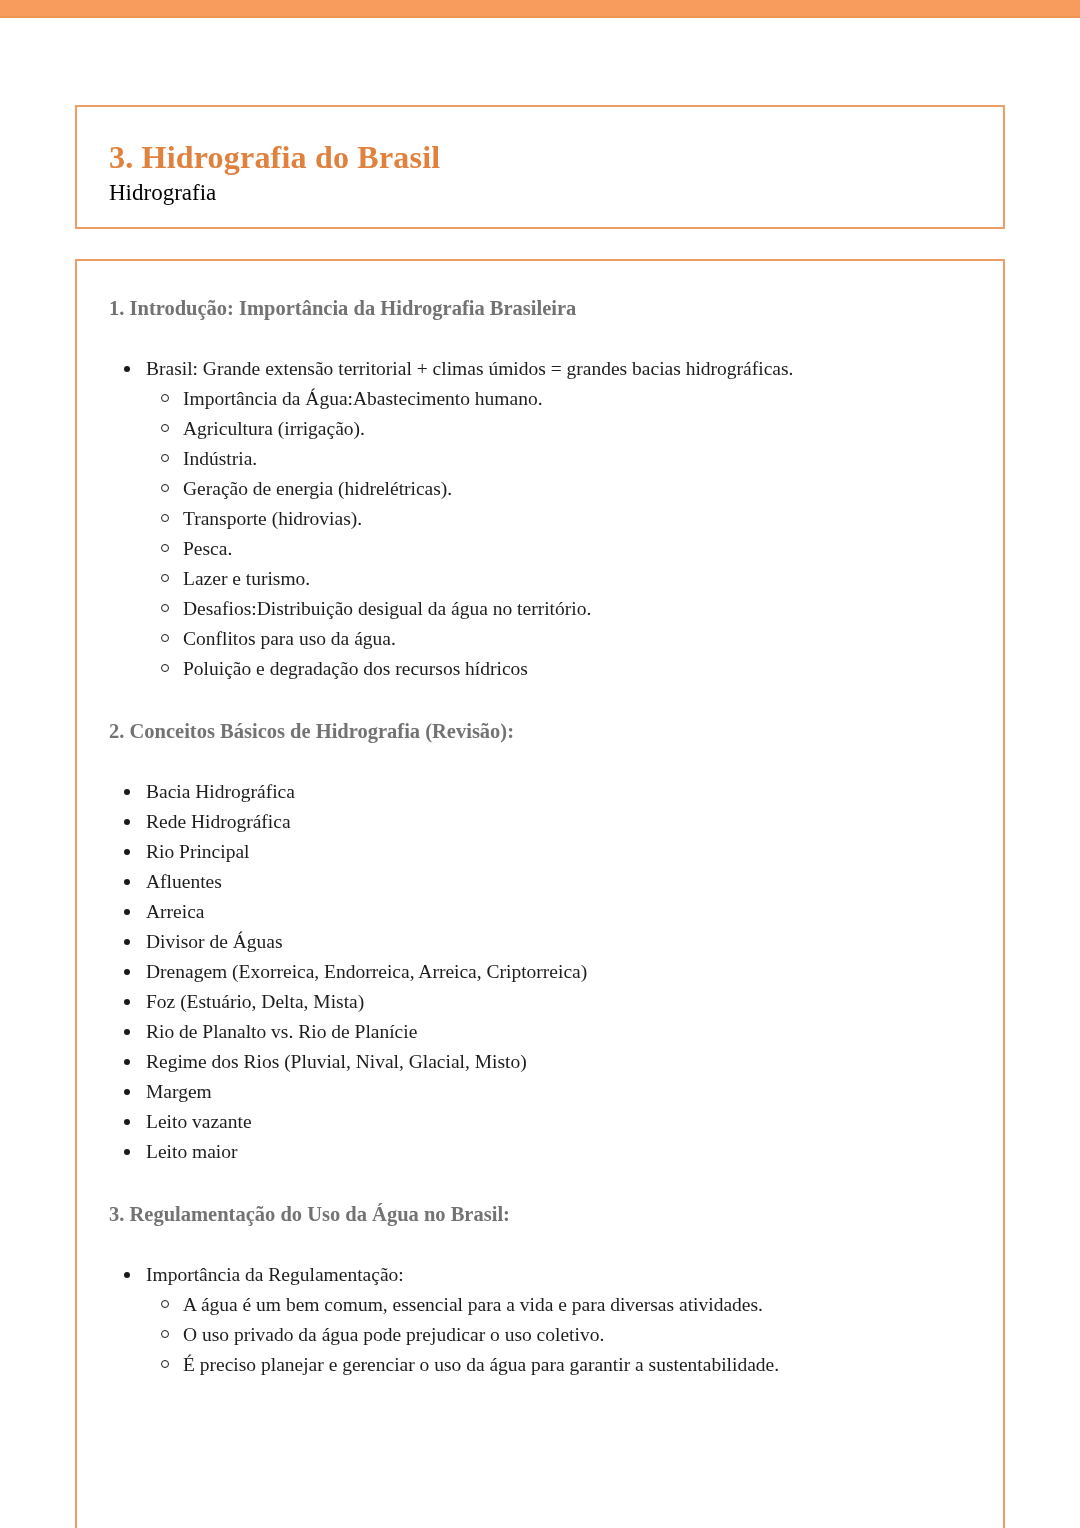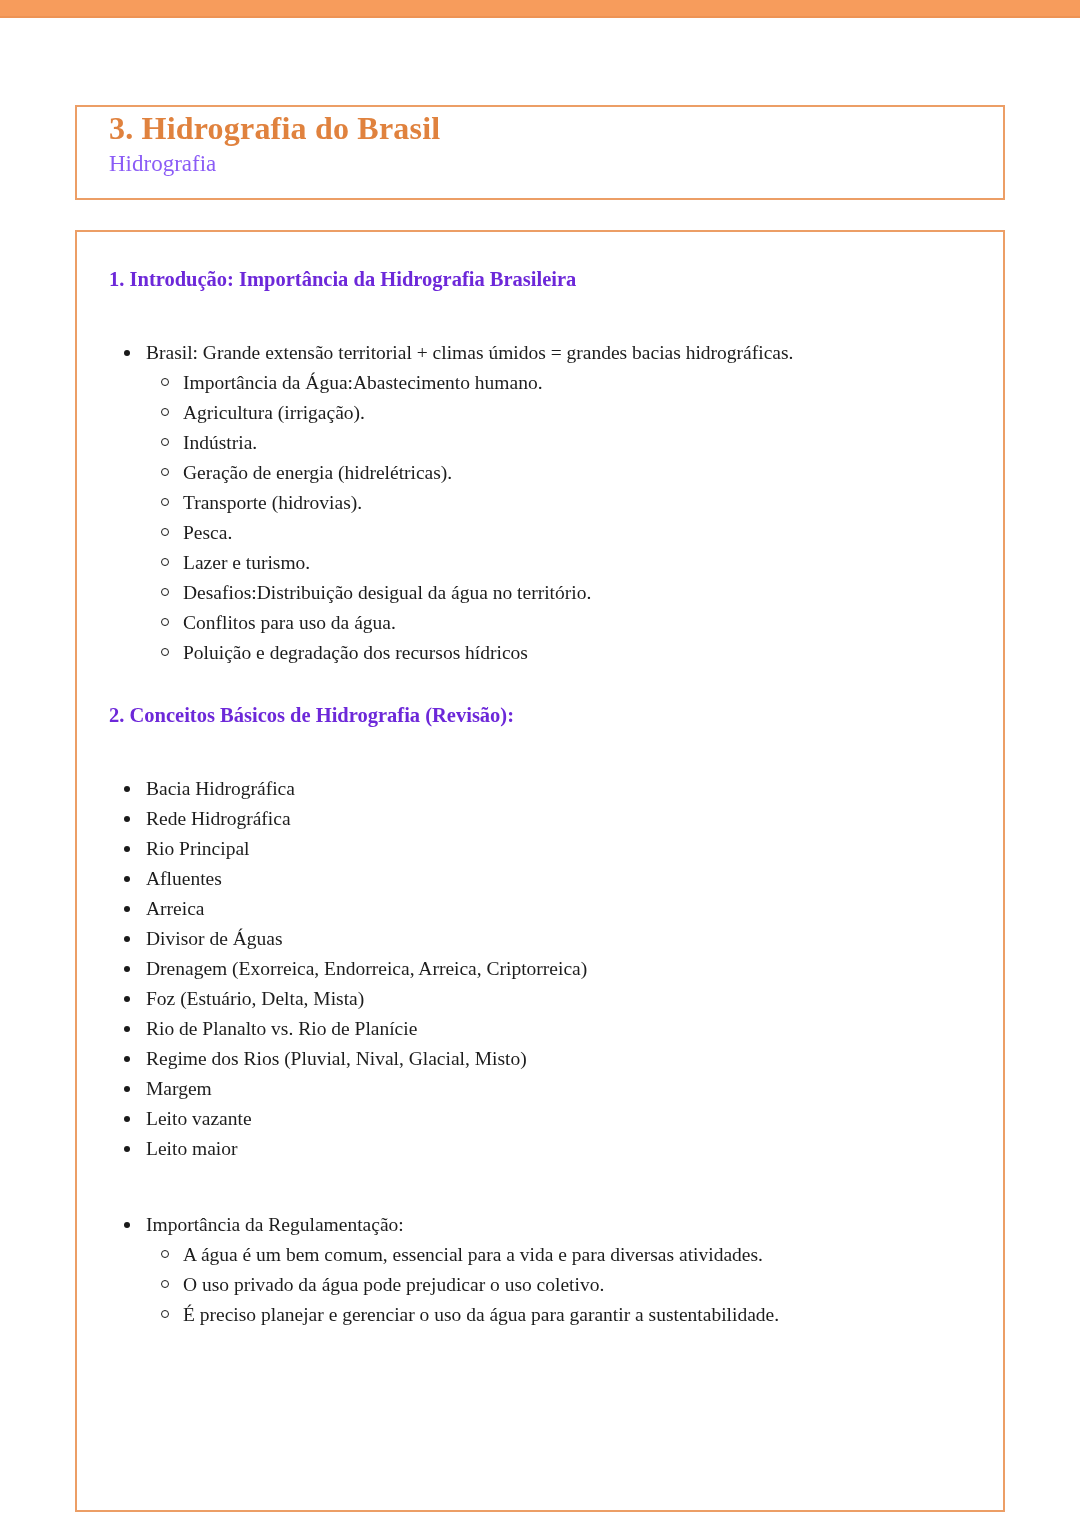--- a/index.html
+++ b/index.html
@@ -24,50 +24,50 @@
     border-bottom: 2px solid #ED9355;
   }
   .frame {
     margin-left: 75px;
     margin-right: 75px;
     border: 2px solid var(--box-border);
     background: #ffffff;
   }
   .header-box {
     margin-top: 87px;
-    padding: 1px 32px 20px 32px;
+    padding: 30px 32px 20px 32px;
   }
   .page-title {
     color: var(--accent);
     font-size: 32px;
     font-weight: bold;
     line-height: 40px;
     letter-spacing: 0.2px;
   }
   .page-subtitle {
     font-size: 23px;
     line-height: 28px;
     margin-top: 2px;
-    color: #8b5cf6;
+    color: #000000;
   }
   .content-box {
     margin-top: 30px;
     padding: 34px 34px 30px 32px;
     height: 1282px;
   }
   section[data-name="section"] h2 {
     font-size: 20.5px;
     font-weight: bold;
     line-height: 26px;
     margin-top: 34px;
-    color: #6d28d9;
+    color: #737373;
   }
   section[data-name="section"]:first-child h2 { margin-top: 0; }
   ul { list-style: none; }
-  ul[data-name="bullet-list"] { margin-top: 46px; }
+  ul[data-name="bullet-list"] { margin-top: 33px; }
   li { font-size: 19.5px; line-height: 30px; color: #1d1d1d; }
   .row { display: flex; align-items: flex-start; }
   .dot {
     flex: none;
     width: 6px; height: 6px;
     border-radius: 50%;
     background: #1a1a1a;
     margin: 12px 16px 0 15px;
   }
   .circ {
@@ -242,20 +242,21 @@
           </li>
           <li data-name="list-item">
             <div data-name="list-item-row" class="row">
               <span data-name="bullet-dot-icon" class="dot"></span>
               <span data-name="list-item-text" class="itx">Leito maior</span>
             </div>
           </li>
         </ul>
       </section>
       <section data-name="section">
+        <h2 data-name="section-heading">3. Regulamentação do Uso da Água no Brasil:</h2>
         <ul data-name="bullet-list">
           <li data-name="list-item">
             <div data-name="list-item-row" class="row">
               <span data-name="bullet-dot-icon" class="dot"></span>
               <span data-name="list-item-text" class="itx">Importância da Regulamentação:</span>
             </div>
             <ul data-name="sub-bullet-list">
               <li data-name="sub-list-item">
                 <div data-name="sub-list-item-row" class="row">
                   <span data-name="circle-bullet-icon" class="circ"></span>

